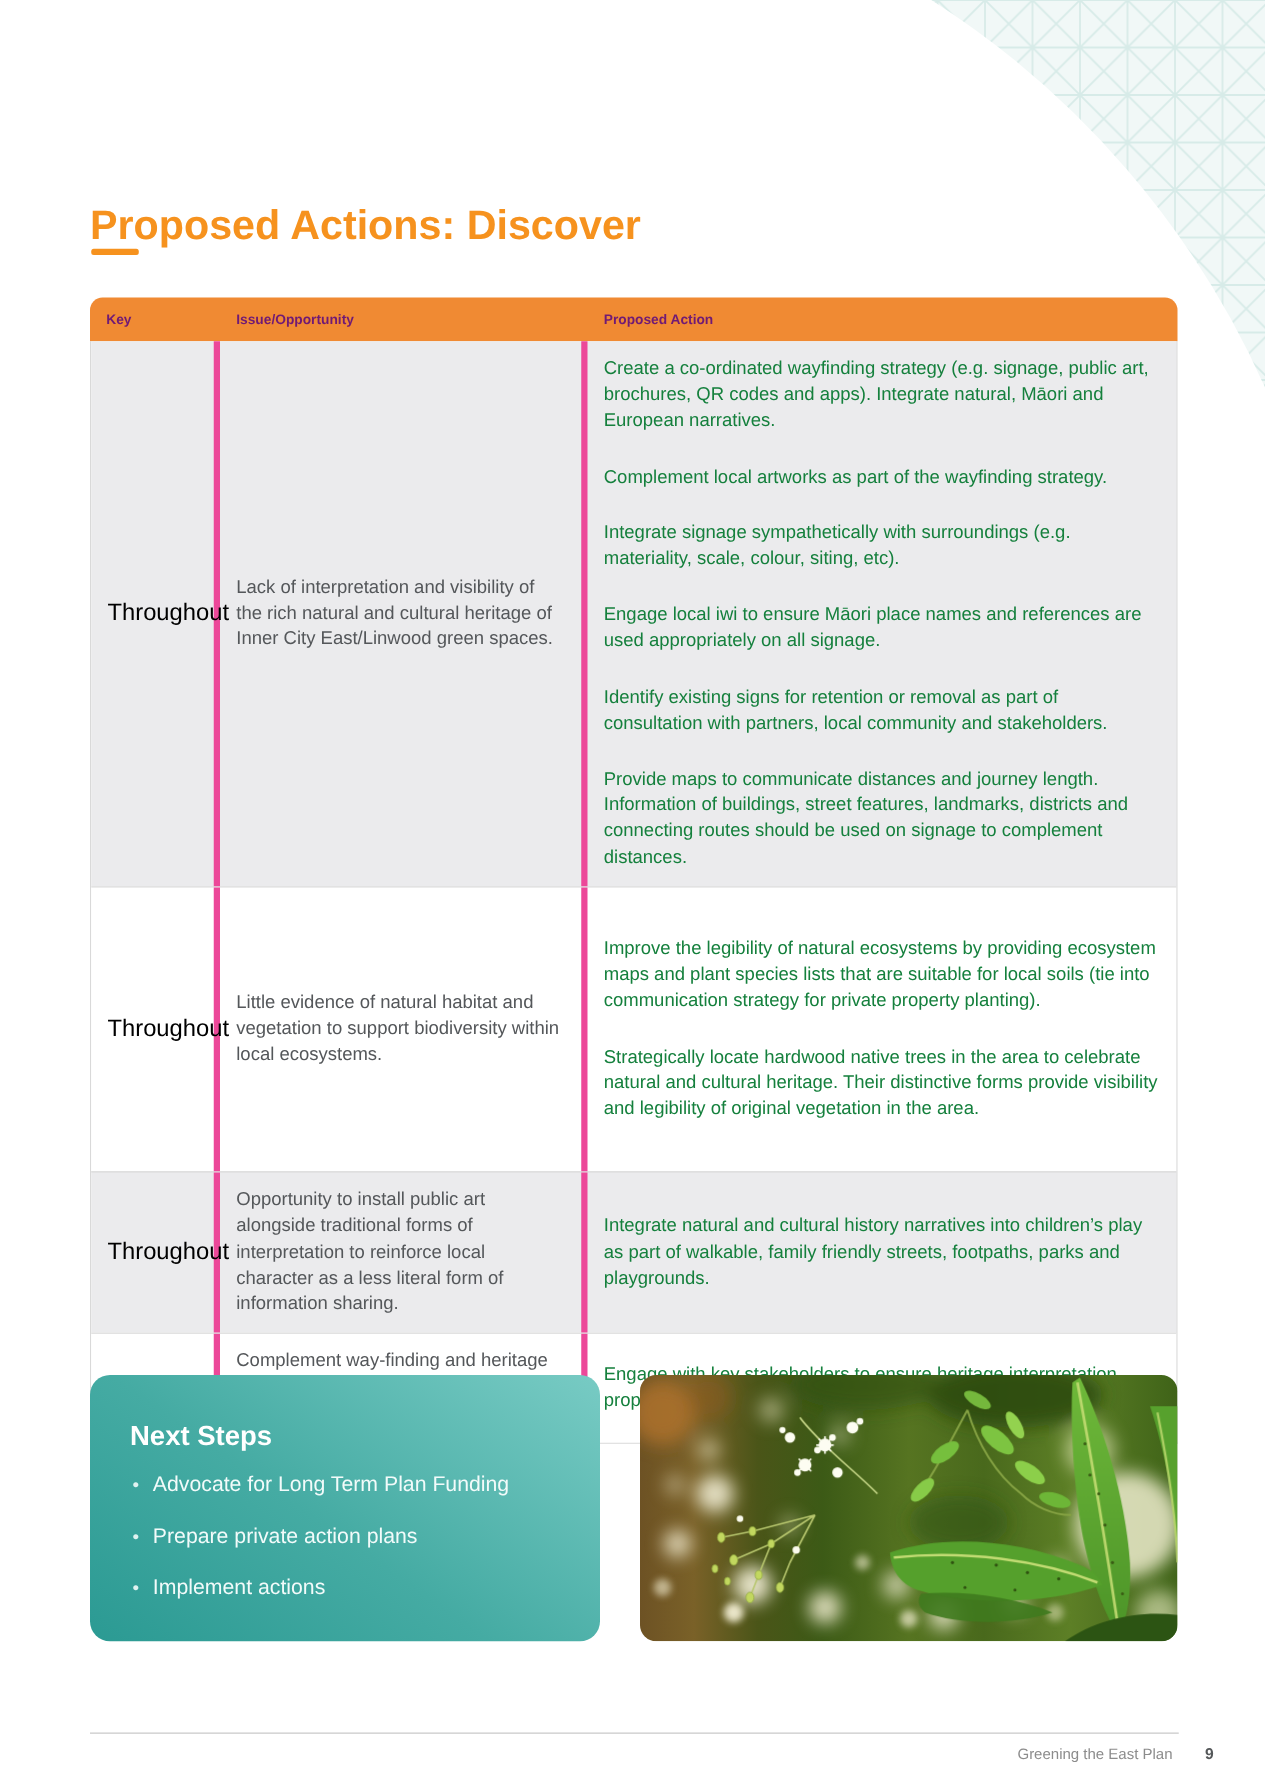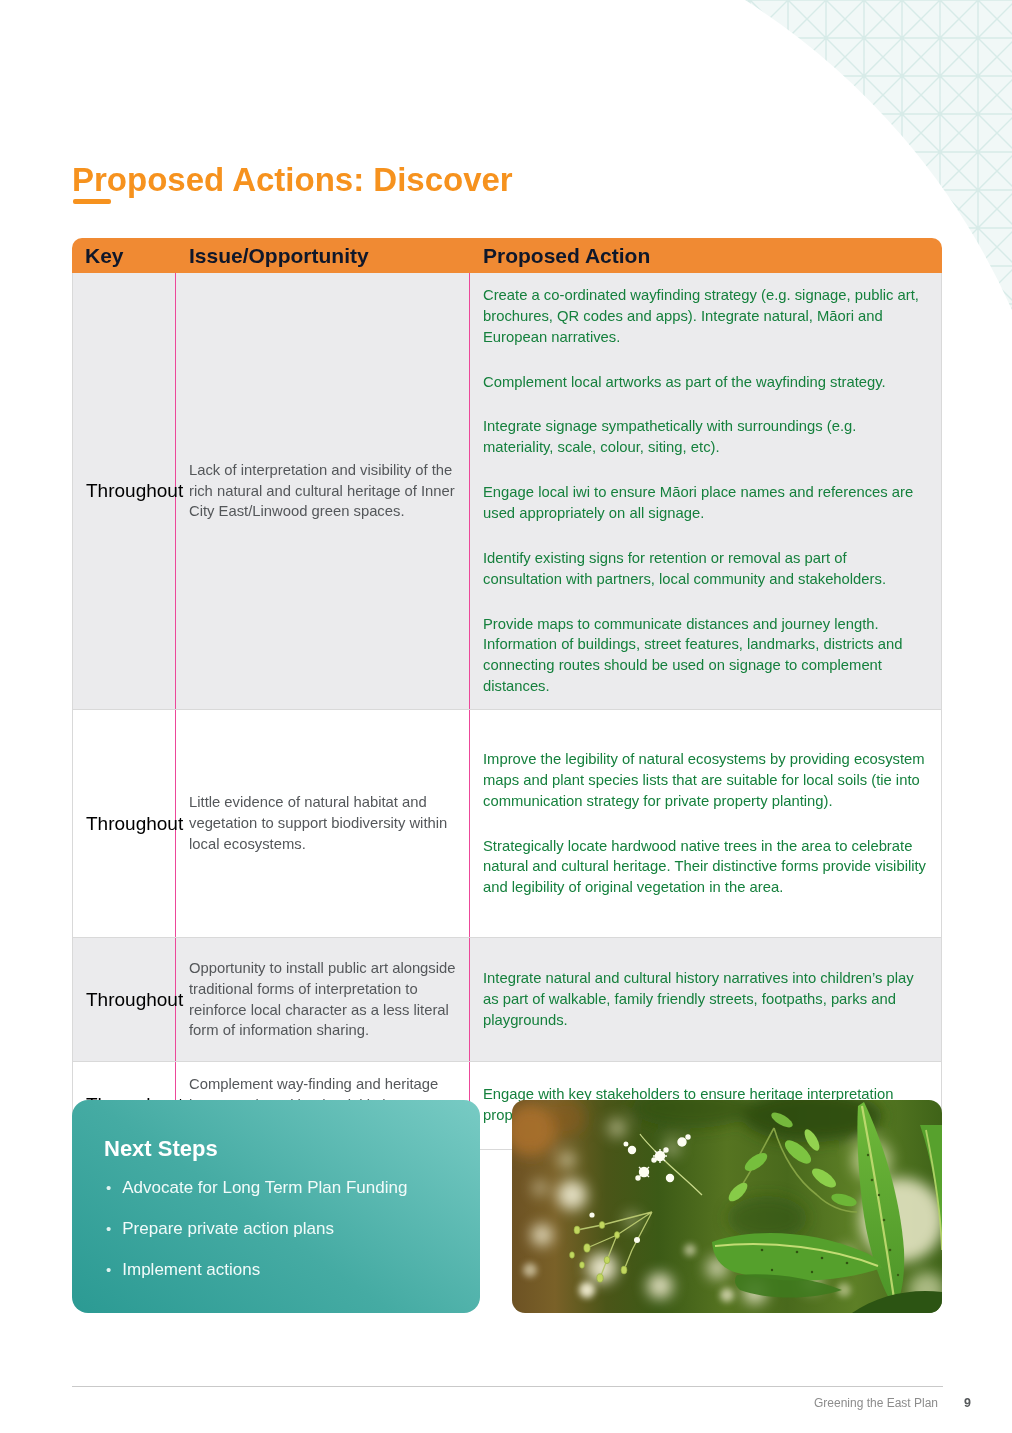--- a/index.html
+++ b/index.html
@@ -12,28 +12,28 @@
   .corner-wrap{position:absolute;top:0;right:0;width:300px;height:330px;overflow:hidden;}
 
   
   .page-title{position:absolute;left:72px;top:139px;font-size:33px;font-weight:bold;color:#F6921E;letter-spacing:0;}
   .title-dash{position:absolute;left:73px;top:199px;width:38px;height:5px;background:#F6921E;border-radius:2px;}
 
   
   .ptable{position:absolute;left:72px;top:238px;width:870px;}
   .thead{display:grid;grid-template-columns:104px 294px 472px;background:#F08A33;
          border-radius:10px 10px 0 0;height:35px;align-items:center;}
-  .th{color:#0f172a;font-weight:bold;font-size:21px;padding:0 13px;}
+  .th{color:#701a75;font-weight:bold;font-size:11px;padding:0 13px;}
   .tbody{border:1px solid #D9D9D9;border-top:none;box-sizing:border-box;}
   .trow{display:grid;grid-template-columns:103px 294px 472px;}
   .trow + .trow{border-top:1px solid #D9D9D9;}
   .row-shaded{background:#EBEBED;}
   .row-plain{background:#ffffff;}
   .cell{padding:12px 13px;display:flex;flex-direction:column;justify-content:center;
-        border-right:1px solid #ec4899;box-sizing:border-box;}
+        border-right:5px solid #ec4899;box-sizing:border-box;}
   .cell:last-child{border-right:none;}
   .trow:nth-child(1){min-height:356px;}
   .trow:nth-child(2){min-height:227px;}
   .trow:nth-child(3){min-height:123px;}
   .trow:nth-child(4){min-height:76px;}
   .key-text{color:#000000;font-size:19px;}
   .issue-text{margin:0;color:#54575A;font-size:14.8px;line-height:1.41;}
   .action-par{margin:0;color:#15803d;font-size:14.8px;line-height:1.41;}
   .action-par + .action-par{margin-top:24px;}
 

